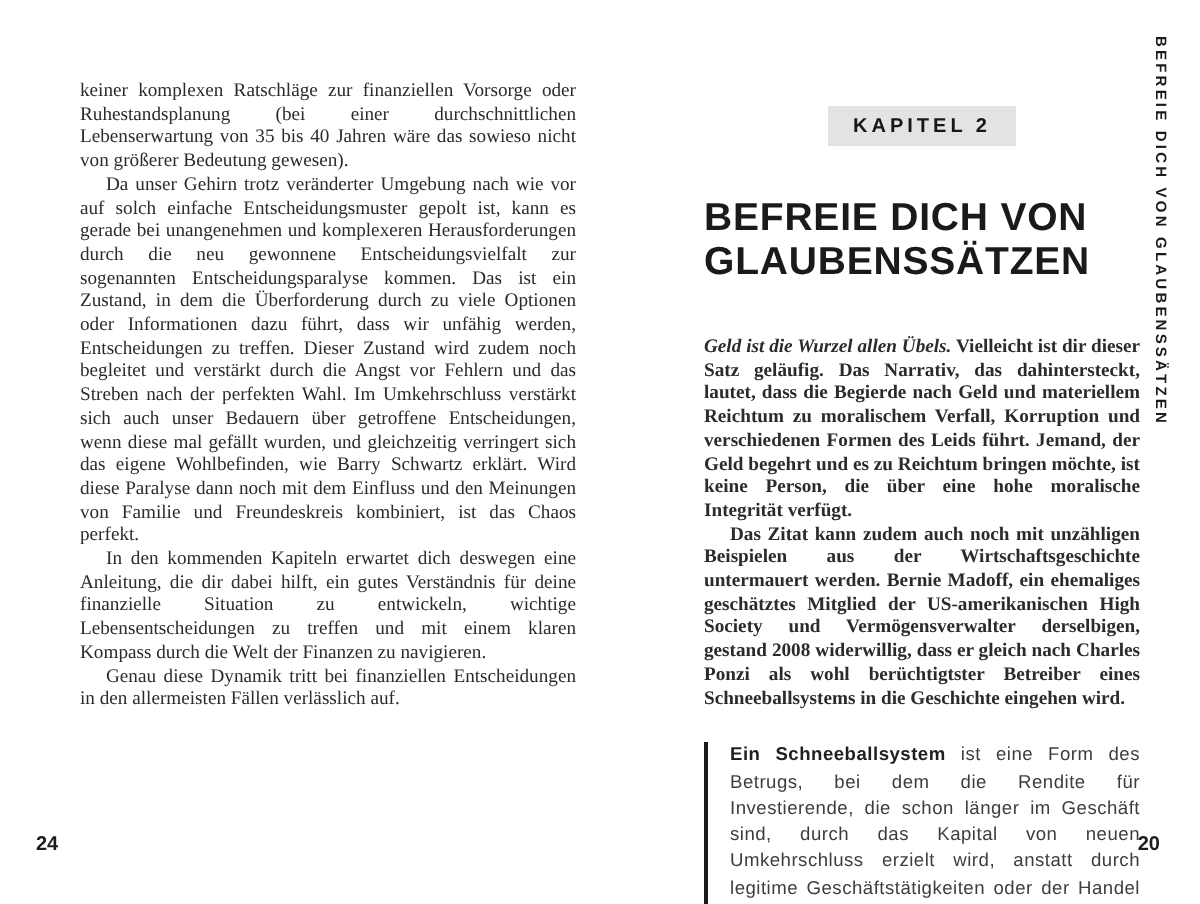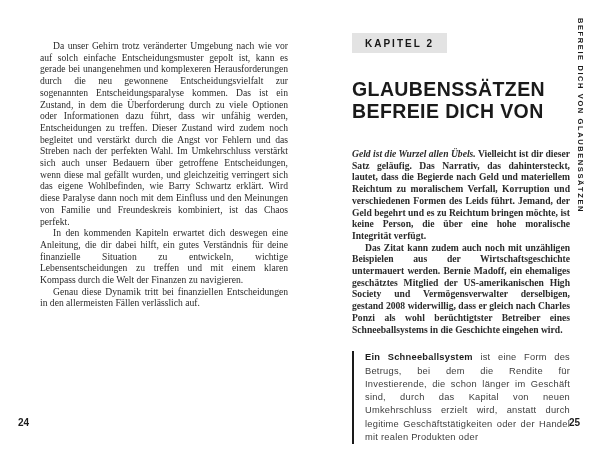--- a/index.html
+++ b/index.html
@@ -21,21 +21,21 @@
     text-align: justify;
   }
   .serif-body p { margin: 0; }
   .serif-body p.indent { text-indent: 13px; }
 
   
   .left-col { position: absolute; left: 40px; top: 40px; width: 248px; }
 
   
   .right-col { position: absolute; left: 352px; top: 33px; width: 218px; }
-  .badge-row { text-align: left; }
+  .badge-row { text-align: center; margin-top: 20px; }
   .chapter-badge {
     display: inline-block;
     background: #e3e3e3;
     color: #161616;
     font-family: "Liberation Sans", sans-serif;
     font-weight: bold;
     font-size: 10px;
     letter-spacing: 2px;
     padding: 5px 13px 4px 13px;
   }
@@ -88,39 +88,40 @@
   }
   .pagenum-left  { left: 18px;  top: 417px; }
   .pagenum-right { right: 20px; top: 417px; }
 </style>
 </head>
 <body>
 
 <div class="spread">
 
   <div class="left-col serif-body">
+    <p>keiner komplexen Ratschläge zur finanziellen Vorsorge oder Ruhestandsplanung (bei einer durchschnittlichen Lebenserwartung von 35 bis 40 Jahren wäre das sowieso nicht von größerer Bedeutung gewesen).</p>
     <p class="indent">Da unser Gehirn trotz veränderter Umgebung nach wie vor auf solch einfache Entscheidungsmuster gepolt ist, kann es gerade bei unangenehmen und komplexeren Herausforderungen durch die neu gewonnene Entscheidungsvielfalt zur sogenannten Entscheidungsparalyse kommen. Das ist ein Zustand, in dem die Überforderung durch zu viele Optionen oder Informationen dazu führt, dass wir unfähig werden, Entscheidungen zu treffen. Dieser Zustand wird zudem noch begleitet und verstärkt durch die Angst vor Fehlern und das Streben nach der perfekten Wahl. Im Umkehrschluss verstärkt sich auch unser Bedauern über getroffene Entscheidungen, wenn diese mal gefällt wurden, und gleichzeitig verringert sich das eigene Wohlbefinden, wie Barry Schwartz erklärt. Wird diese Paralyse dann noch mit dem Einfluss und den Meinungen von Familie und Freundeskreis kombiniert, ist das Chaos perfekt.</p>
     <p class="indent">In den kommenden Kapiteln erwartet dich deswegen eine Anleitung, die dir dabei hilft, ein gutes Verständnis für deine finanzielle Situation zu entwickeln, wichtige Lebensentscheidungen zu treffen und mit einem klaren Kompass durch die Welt der Finanzen zu navigieren.</p>
     <p class="indent">Genau diese Dynamik tritt bei finanziellen Entscheidungen in den allermeisten Fällen verlässlich auf.</p>
   </div>
   <div class="pagenum pagenum-left">24</div>
 
   <div class="right-col">
     <div class="badge-row">
       <span class="chapter-badge">KAPITEL 2</span>
     </div>
     <div class="chapter-title">
+      <div>BEFREIE DICH VON</div>
       <div>GLAUBENSSÄTZEN</div>
-      <div>BEFREIE DICH VON</div>
     </div>
     <div class="right-body serif-body">
       <p><i>Geld ist die Wurzel allen Übels.</i><span> Vielleicht ist dir dieser Satz geläufig. Das Narrativ, das dahintersteckt, lautet, dass die Begierde nach Geld und materiellem Reichtum zu moralischem Verfall, Korruption und verschiedenen Formen des Leids führt. Jemand, der Geld begehrt und es zu Reichtum bringen möchte, ist keine Person, die über eine hohe moralische Integrität verfügt.</span></p>
       <p class="indent">Das Zitat kann zudem auch noch mit unzähligen Beispielen aus der Wirtschaftsgeschichte untermauert werden. Bernie Madoff, ein ehemaliges geschätztes Mitglied der US-amerikanischen High Society und Vermögensverwalter derselbigen, gestand 2008 widerwillig, dass er gleich nach Charles Ponzi als wohl berüchtigtster Betreiber eines Schneeballsystems in die Geschichte eingehen wird.</p>
     </div>
     <div class="infobox">
       <b>Ein Schneeballsystem</b><span> ist eine Form des Betrugs, bei dem die Rendite für Investierende, die schon länger im Geschäft sind, durch das Kapital von neuen Umkehrschluss erzielt wird, anstatt durch legitime Geschäftstätigkeiten oder der Handel mit realen Produkten oder</span>
     </div>
   </div>
 
   <div class="vert-header">BEFREIE DICH VON GLAUBENSSÄTZEN</div>
-  <div class="pagenum pagenum-right">25</div>
+  <div class="pagenum pagenum-right">20</div>
 
 </div>
 
 </body></html>

